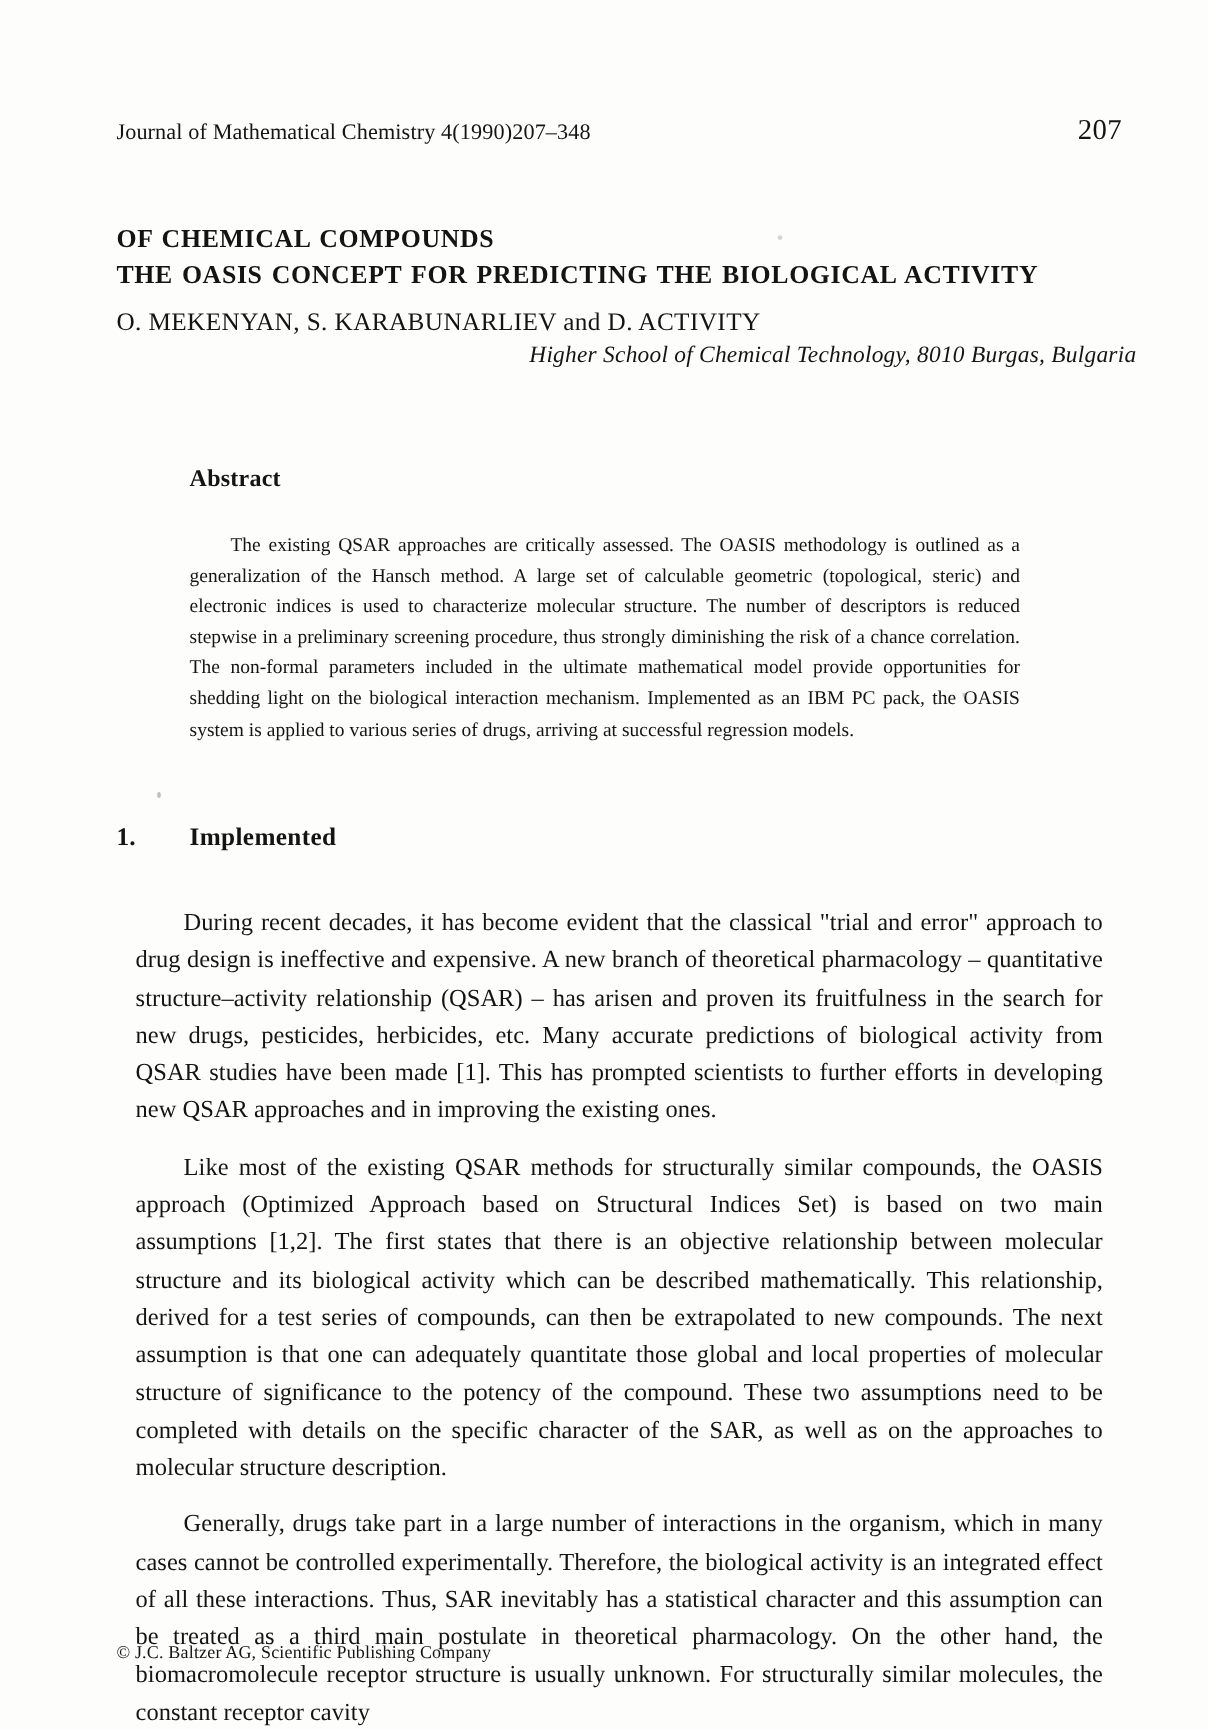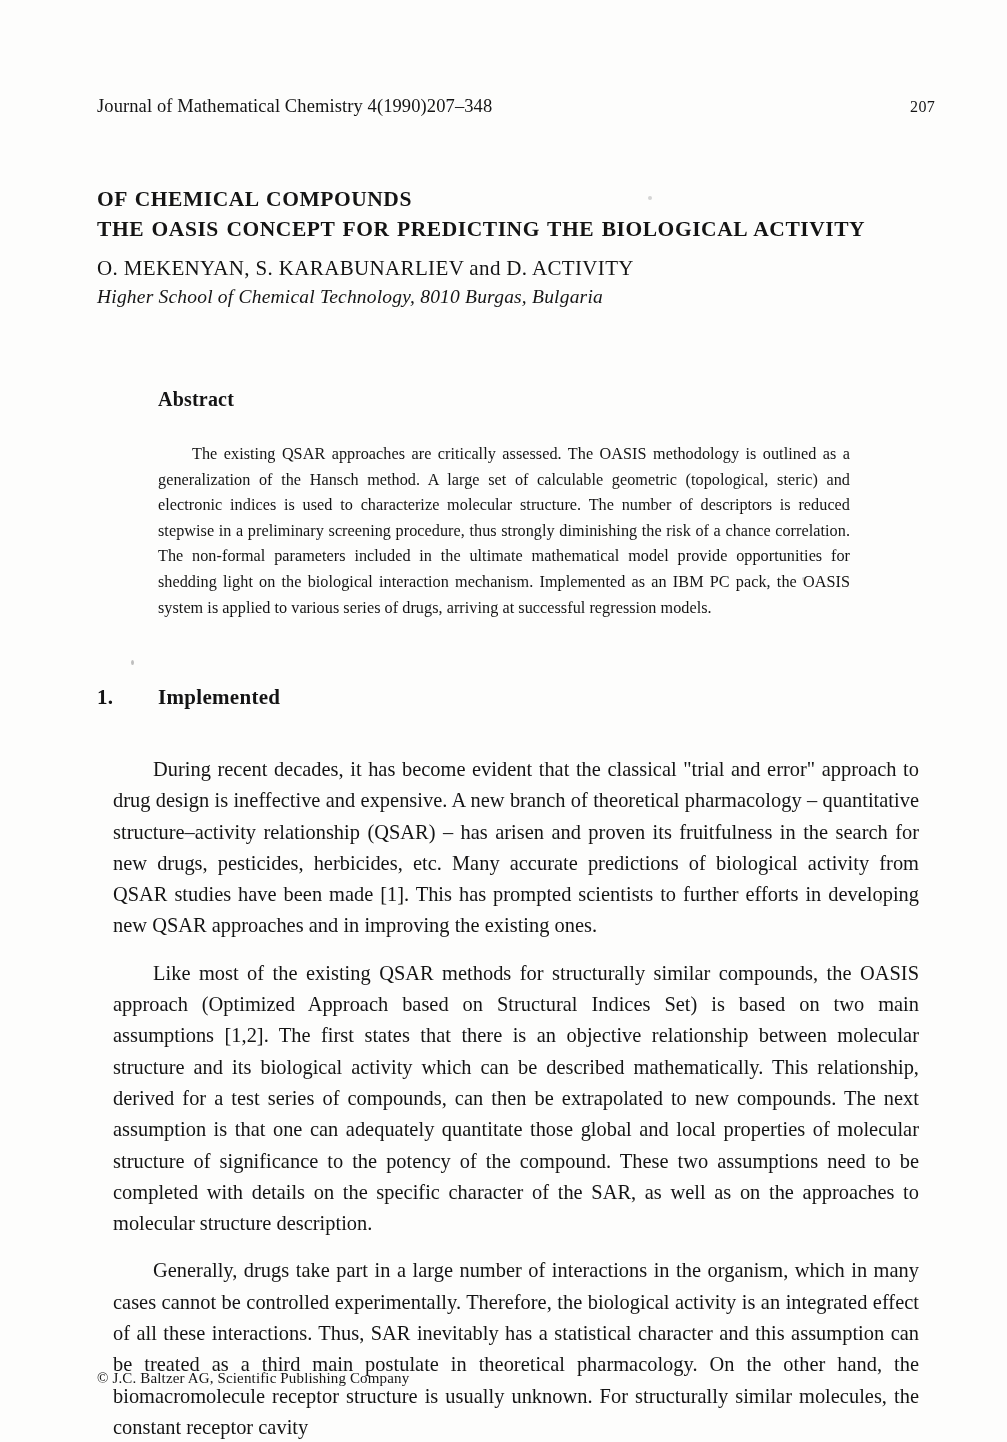--- a/index.html
+++ b/index.html
@@ -41,21 +41,21 @@
     display: flex;
     justify-content: space-between;
     align-items: baseline;
   }
   .runhead-left {
     font-size: 18.5px;
     letter-spacing: 0.1px;
     white-space: nowrap;
   }
   .runhead-right {
-    font-size: 16px;
+    font-size: 24px;
     letter-spacing: 0.3px;
   }
 
   
   .title {
     position: absolute;
     top: 170px;
     left: 0;
     width: 838px;
     font-weight: bold;
@@ -72,26 +72,27 @@
     top: 254px;
     left: 0;
     width: 838px;
     font-size: 21px;
     letter-spacing: 0.35px;
     line-height: 29px;
   }
   .affiliation {
     position: absolute;
     top: 283px;
-    left: 0;
+    left: 12px;
     width: 838px;
     font-style: italic;
     font-size: 19.5px;
     letter-spacing: 0.2px;
     line-height: 28px;
+    text-align: right;
   }
 
   
   .abstract-block {
     position: absolute;
     top: 388px;
     left: 61px;       
     width: 692px;     
   }
   .abstract-heading {

